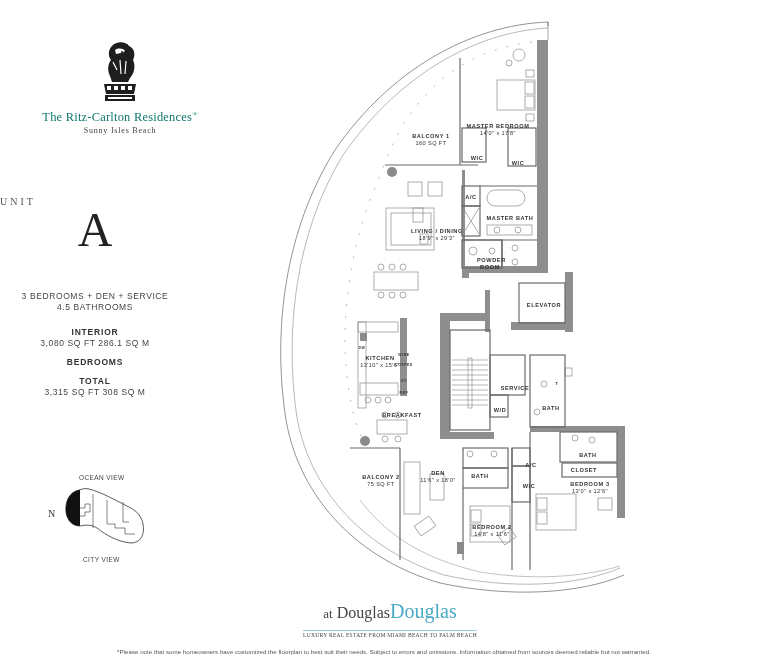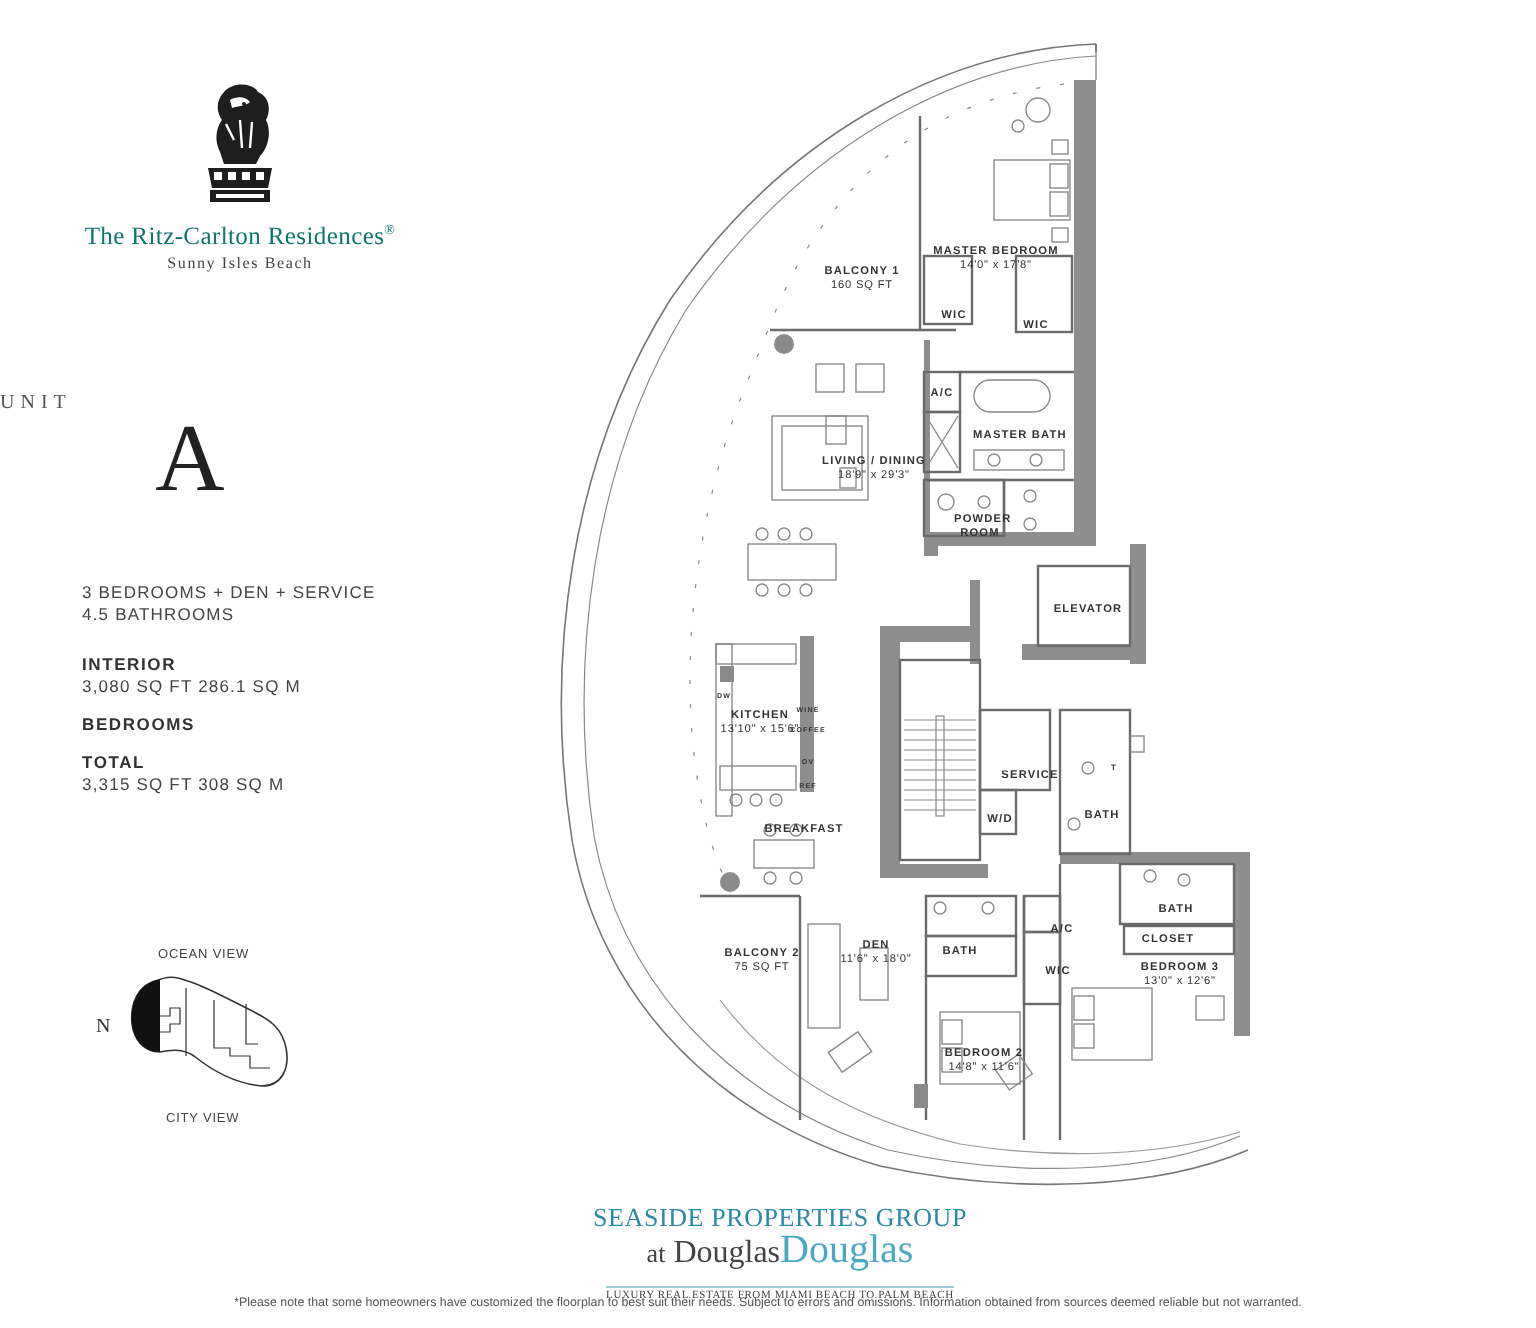--- a/index.html
+++ b/index.html
@@ -5,21 +5,21 @@
   html, body { margin:0; padding:0; background:#ffffff; }
   body { width:768px; height:664px; position:relative; overflow:hidden;
          font-family:"Liberation Sans", sans-serif; color:#333; }
   .abs { position:absolute; }
   
   .brand { left:0; top:40px; width:240px; text-align:center; }
   .brand-title { font-family:Liberation Serif, serif; font-size:12.5px; letter-spacing:0.2px; color:#0f766e; margin-top:2px; }
   .brand-sub { font-family:Liberation Serif, serif; font-size:8px; letter-spacing:0.8px; color:#444; margin-top:1px; }
   .unit-label { left:0; top:196px; width:190px; text-align:left; font-family:"Liberation Serif", serif; font-size:10px; letter-spacing:3px; color:#555; }
   .unit-letter { left:0; top:206px; width:190px; text-align:center; font-family:"Liberation Serif", serif; font-size:48px; color:#222; line-height:1; }
-  .specs { left:0; top:291px; width:190px; font-size:8.5px; letter-spacing:0.6px; color:#444; line-height:11px;padding-left:41px; }
+  .specs { left:0; top:291px; width:190px; text-align:center; font-size:8.5px; letter-spacing:0.6px; color:#444; line-height:11px; }
   .spec-block { margin-top:13px; }
   .spec-head { font-weight:bold; color:#333; font-size:8.5px; letter-spacing:0.8px; }
   .keyplan { left:55px; top:470px; width:90px; height:100px; }
   .kp-label { position:absolute; font-size:6.5px; letter-spacing:0.4px; color:#444; white-space:nowrap; }
   .kp-n { position:absolute; font-family:"Liberation Serif", serif; font-size:10px; color:#333; }
   
   .plan { left:0; top:0; width:768px; height:664px; }
   .room-label { position:absolute; font-size:5.6px; font-weight:bold; letter-spacing:0.6px; color:#333; text-align:center; line-height:7px; white-space:nowrap; transform:translateX(-50%); }
   .room-dim { display:block; font-weight:normal; letter-spacing:0.4px; }
   
@@ -272,20 +272,19 @@
 <div class="room-label" style="left:590px; top:481px;"><span>BEDROOM 3</span><span class="room-dim">13'0" x 12'6"</span></div>
 
 <div class="room-label" style="left:362px; top:345px; font-size:3.5px;">DW</div>
 <div class="room-label" style="left:404px; top:352px; font-size:3.5px;">WINE</div>
 <div class="room-label" style="left:404px; top:362px; font-size:3.5px;">COFFEE</div>
 <div class="room-label" style="left:404px; top:378px; font-size:3.5px;">OV</div>
 <div class="room-label" style="left:404px; top:390px; font-size:3.5px;">REF</div>
 <div class="room-label" style="left:557px; top:380px; font-size:4px;">T</div>
 
 <div class="abs footer-logo">
-  <div class="seaside">SEASIDE PROPERTIES GROUP</div>
   <div class="de-line">
     <span class="de-at">at</span>
     <span class="de-douglas">Douglas</span><span class="de-elliman">Douglas</span>
   </div>
   <div class="tagline">LUXURY REAL ESTATE FROM MIAMI BEACH TO PALM BEACH</div>
 </div>
 <div class="abs disclaimer">*Please note that some homeowners have customized the floorplan to best suit their needs. Subject to errors and omissions. Information obtained from sources deemed reliable but not warranted.</div>
 
 </body></html>

